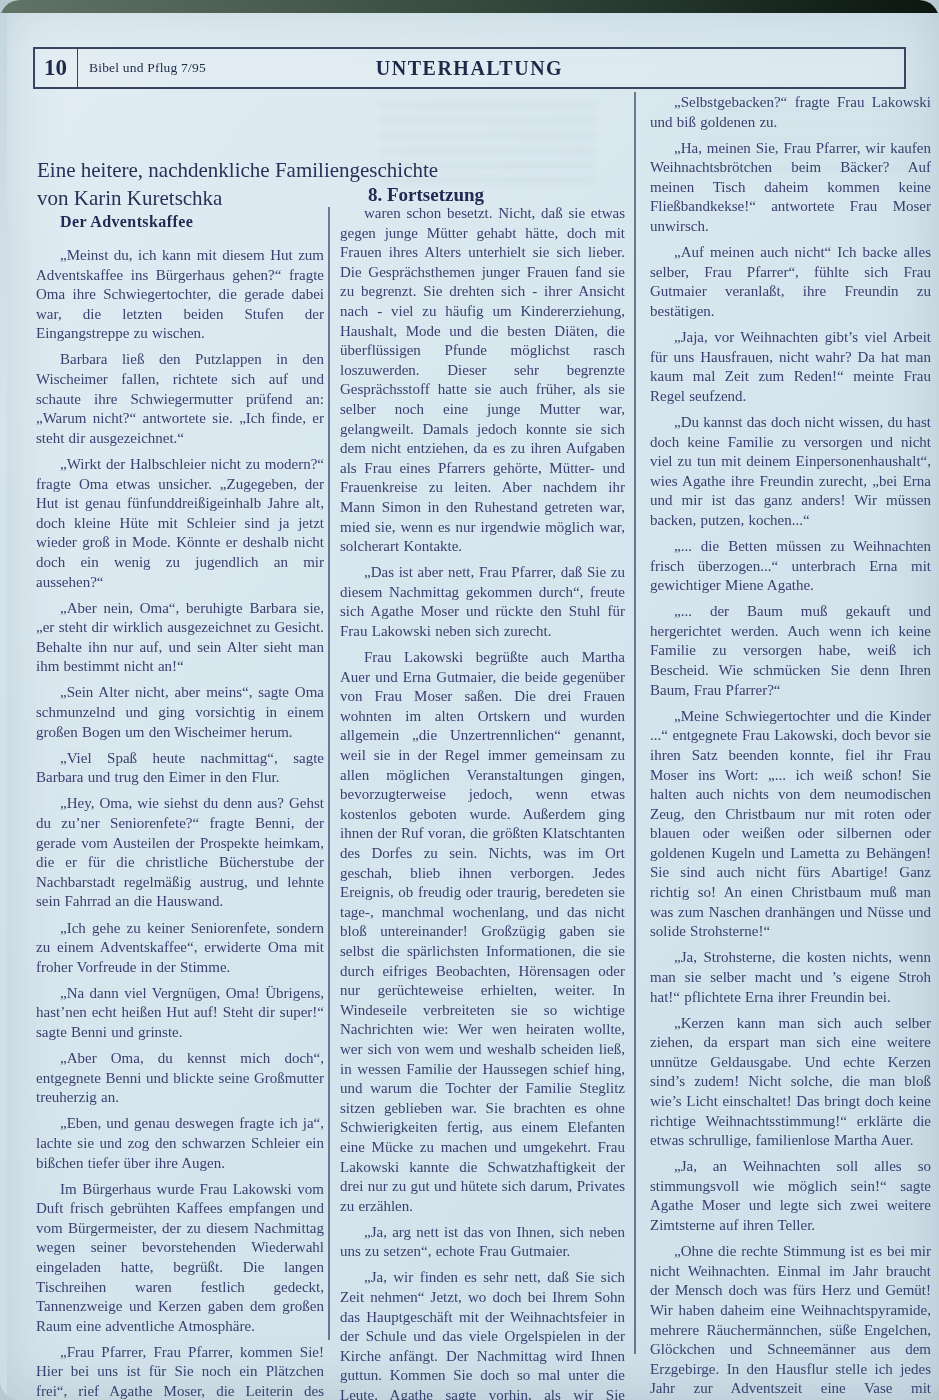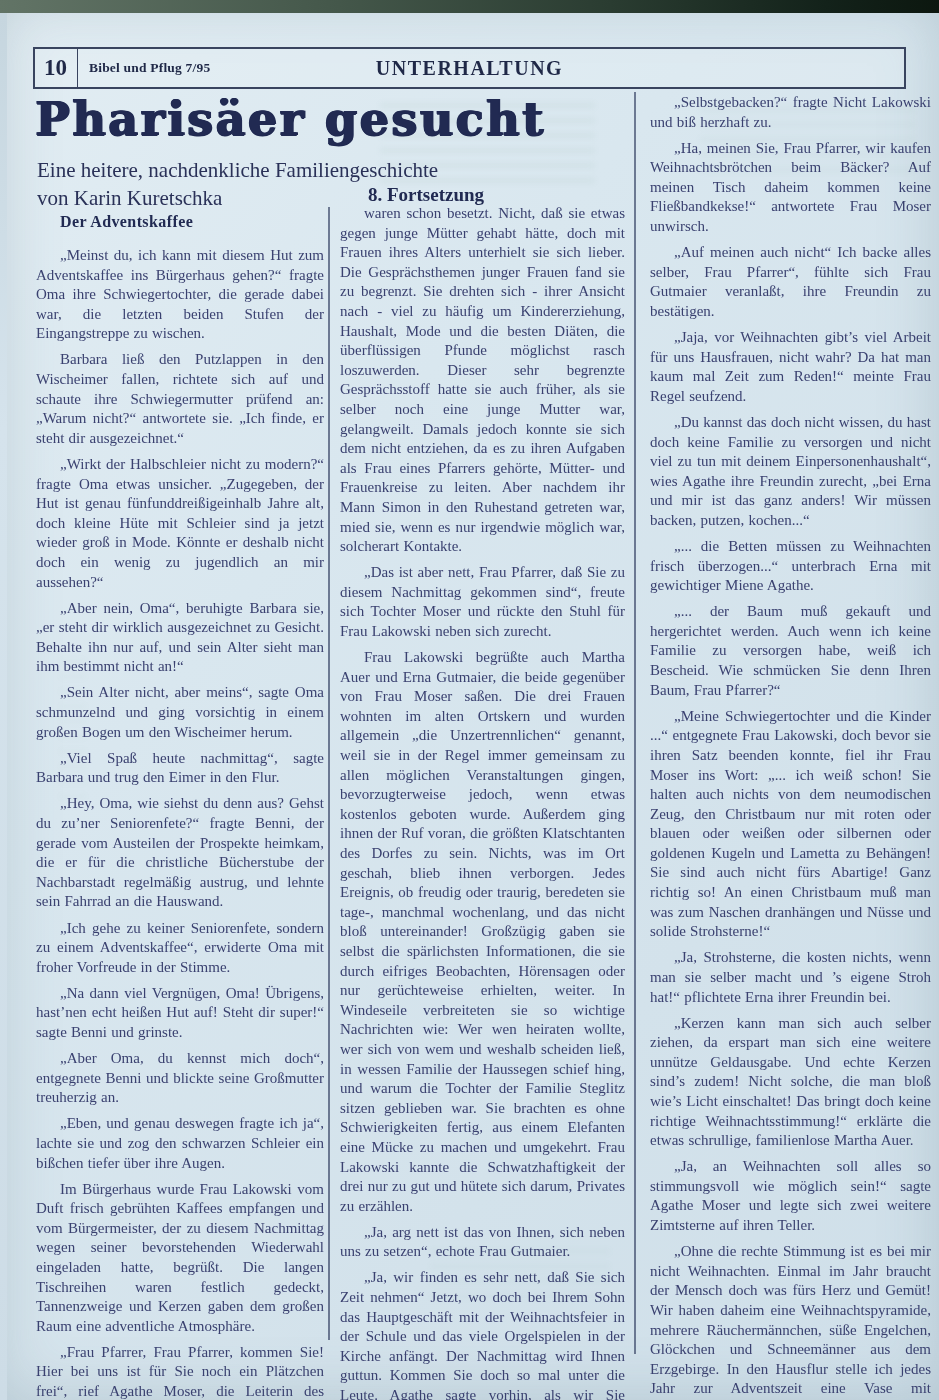--- a/index.html
+++ b/index.html
@@ -1,39 +1,40 @@
 <!DOCTYPE html>
 <html lang="de"><head>
 <meta charset="utf-8">
 <style>
   html,body{margin:0;padding:0;background:#b9c9d2;}
   .page{
     position:relative;width:939px;height:1400px;overflow:hidden;
     background:linear-gradient(130deg,#e2edf3 0%,#d9e7ef 35%,#d3e2eb 70%,#cfdfe9 100%);
     font-family:"Liberation Serif",serif;
     box-shadow:inset 0 0 60px rgba(90,120,130,.25);
+    border-radius:20px;
   }
   .scan-top-band{
     position:absolute;top:0;left:0;width:939px;height:13px;
     background:linear-gradient(90deg,#627466 0%,#45584b 35%,#2a3c31 65%,#13221a 88%,#0c170f 100%);
   }
   .scan-left-sliver{
     position:absolute;top:13px;left:0;width:7px;height:1387px;
     background:linear-gradient(180deg,#c6d6df,#d5e3ec 30%,#cddce6);
   }
   .header-band{
     position:absolute;left:33px;top:47px;width:873px;height:42px;
     border:2px solid #39445f;display:flex;align-items:center;
     background:rgba(235,244,248,.25);box-sizing:border-box;
   }
   .pagenum{
     font-weight:bold;font-size:23px;color:#1f2847;padding:0 10px 0 9px;
     border-right:1.5px solid #39445f;align-self:stretch;display:flex;align-items:center;
   }
-  .pub{font-weight:bold;font-size:13.5px;color:#1f2847;margin-left:11px;letter-spacing:.2px;}
+  .pub{font-weight:normal;font-size:13.5px;color:#1f2847;margin-left:11px;letter-spacing:.2px;}
   .section{
     position:absolute;left:0;right:0;text-align:center;font-weight:bold;
     font-size:20px;letter-spacing:1.5px;color:#1f2847;
   }
   .article-title{
     position:absolute;left:35px;top:92px;margin:0;
     font-family:"DejaVu Serif",serif;font-weight:900;font-size:46px;
     color:#212a52;letter-spacing:2.5px;
     text-shadow:1.3px 0 0 #212a52,-0.7px 0 0 #212a52,0 0.7px 0 #212a52;
   }
@@ -75,21 +76,20 @@
   <div class="bleed bleed2"></div>
   <div class="bleed bleed3"></div>
   <div class="bleed bleed4"></div>
 
   <div class="header-band">
     <span class="pagenum">10</span>
     <span class="pub">Bibel und Pflug 7/95</span>
     <span class="section">UNTERHALTUNG</span>
   </div>
 
-  <h1 class="article-title">Pharisäer gesucht</h1>
   <div class="subtitle1">Eine heitere, nachdenkliche Familiengeschichte</div>
   <div class="subtitle2">von Karin Kuretschka</div>
   <div class="installment">8. Fortsetzung</div>
 
   <div class="vrule vrule1"></div>
   <div class="vrule vrule2"></div>
 
   <div class="col col1">
     <h2 class="chapter-heading">Der Adventskaffee</h2>
     <div>
@@ -105,30 +105,30 @@
         <p>„Aber Oma, du kennst mich doch“, entgegnete Benni und blickte seine Großmutter treuherzig an.</p>
         <p>„Eben, und genau deswegen fragte ich ja“, lachte sie und zog den schwarzen Schleier ein bißchen tiefer über ihre Augen.</p>
         <p>Im Bürgerhaus wurde Frau Lakowski vom Duft frisch gebrühten Kaffees empfangen und vom Bürgermeister, der zu diesem Nachmittag wegen seiner bevorstehenden Wiederwahl eingeladen hatte, begrüßt. Die langen Tischreihen waren festlich gedeckt, Tannenzweige und Kerzen gaben dem großen Raum eine adventliche Atmosphäre.</p>
         <p>„Frau Pfarrer, Frau Pfarrer, kommen Sie! Hier bei uns ist für Sie noch ein Plätzchen frei“, rief Agathe Moser, die Leiterin des Seniorenclubs.</p>
       </div>
   </div>
 
   <div class="col col2">
     <div>
         <p>waren schon besetzt. Nicht, daß sie etwas gegen junge Mütter gehabt hätte, doch mit Frauen ihres Alters unterhielt sie sich lieber. Die Gesprächsthemen junger Frauen fand sie zu begrenzt. Sie drehten sich - ihrer Ansicht nach - viel zu häufig um Kindererziehung, Haushalt, Mode und die besten Diäten, die überflüssigen Pfunde möglichst rasch loszuwerden. Dieser sehr begrenzte Gesprächsstoff hatte sie auch früher, als sie selber noch eine junge Mutter war, gelangweilt. Damals jedoch konnte sie sich dem nicht entziehen, da es zu ihren Aufgaben als Frau eines Pfarrers gehörte, Mütter- und Frauenkreise zu leiten. Aber nachdem ihr Mann Simon in den Ruhestand getreten war, mied sie, wenn es nur irgendwie möglich war, solcherart Kontakte.</p>
-        <p>„Das ist aber nett, Frau Pfarrer, daß Sie zu diesem Nachmittag gekommen sind“, freute sich Tochter Moser und rückte den Stuhl für Frau Lakowski neben sich zurecht.</p>
+        <p>„Das ist aber nett, Frau Pfarrer, daß Sie zu diesem Nachmittag gekommen durch“, freute sich Agathe Moser und rückte den Stuhl für Frau Lakowski neben sich zurecht.</p>
         <p>Frau Lakowski begrüßte auch Martha Auer und Erna Gutmaier, die beide gegenüber von Frau Moser saßen. Die drei Frauen wohnten im alten Ortskern und wurden allgemein „die Unzertrennlichen“ genannt, weil sie in der Regel immer gemeinsam zu allen möglichen Veranstaltungen gingen, bevorzugterweise jedoch, wenn etwas kostenlos geboten wurde. Außerdem ging ihnen der Ruf voran, die größten Klatschtanten des Dorfes zu sein. Nichts, was im Ort geschah, blieb ihnen verborgen. Jedes Ereignis, ob freudig oder traurig, beredeten sie tage-, manchmal wochenlang, und das nicht bloß untereinander! Großzügig gaben sie selbst die spärlichsten Informationen, die sie durch eifriges Beobachten, Hörensagen oder nur gerüchteweise erhielten, weiter. In Windeseile verbreiteten sie so wichtige Nachrichten wie: Wer wen heiraten wollte, wer sich von wem und weshalb scheiden ließ, in wessen Familie der Haussegen schief hing, und warum die Tochter der Familie Steglitz sitzen geblieben war. Sie brachten es ohne Schwierigkeiten fertig, aus einem Elefanten eine Mücke zu machen und umgekehrt. Frau Lakowski kannte die Schwatzhaftigkeit der drei nur zu gut und hütete sich darum, Privates zu erzählen.</p>
         <p>„Ja, arg nett ist das von Ihnen, sich neben uns zu setzen“, echote Frau Gutmaier.</p>
         <p>„Ja, wir finden es sehr nett, daß Sie sich Zeit nehmen“ Jetzt, wo doch bei Ihrem Sohn das Hauptgeschäft mit der Weihnachtsfeier in der Schule und das viele Orgelspielen in der Kirche anfängt. Der Nachmittag wird Ihnen guttun. Kommen Sie doch so mal unter die Leute. Agathe sagte vorhin, als wir Sie reinkommen sahen, Ihre Anwesenheit an unserem Tisch gäbe dem Adventskaffee des Bürgermeisters erst den richtigen Rahmen“, sagte Martha Auer und hielt ihre Tasse der Frau des Bürgermeisters hin, die zusammen mit vier anderen Frauen den Kaffee ausschenkte.</p>
       </div>
   </div>
 
   <div class="col col3">
     <div>
-        <p>„Selbstgebacken?“ fragte Nicht Lakowski und biß herzhaft zu.</p>
+        <p>„Selbstgebacken?“ fragte Frau Lakowski und biß goldenen zu.</p>
         <p>„Ha, meinen Sie, Frau Pfarrer, wir kaufen Weihnachtsbrötchen beim Bäcker? Auf meinen Tisch daheim kommen keine Fließbandkekse!“ antwortete Frau Moser unwirsch.</p>
         <p>„Auf meinen auch nicht“ Ich backe alles selber, Frau Pfarrer“, fühlte sich Frau Gutmaier veranlaßt, ihre Freundin zu bestätigen.</p>
         <p>„Jaja, vor Weihnachten gibt’s viel Arbeit für uns Hausfrauen, nicht wahr? Da hat man kaum mal Zeit zum Reden!“ meinte Frau Regel seufzend.</p>
         <p>„Du kannst das doch nicht wissen, du hast doch keine Familie zu versorgen und nicht viel zu tun mit deinem Einpersonenhaushalt“, wies Agathe ihre Freundin zurecht, „bei Erna und mir ist das ganz anders! Wir müssen backen, putzen, kochen...“</p>
         <p>„... die Betten müssen zu Weihnachten frisch überzogen...“ unterbrach Erna mit gewichtiger Miene Agathe.</p>
         <p>„... der Baum muß gekauft und hergerichtet werden. Auch wenn ich keine Familie zu versorgen habe, weiß ich Bescheid. Wie schmücken Sie denn Ihren Baum, Frau Pfarrer?“</p>
         <p>„Meine Schwiegertochter und die Kinder ...“ entgegnete Frau Lakowski, doch bevor sie ihren Satz beenden konnte, fiel ihr Frau Moser ins Wort: „... ich weiß schon! Sie halten auch nichts von dem neumodischen Zeug, den Christbaum nur mit roten oder blauen oder weißen oder silbernen oder goldenen Kugeln und Lametta zu Behängen! Sie sind auch nicht fürs Abartige! Ganz richtig so! An einen Christbaum muß man was zum Naschen dranhängen und Nüsse und solide Strohsterne!“</p>
         <p>„Ja, Strohsterne, die kosten nichts, wenn man sie selber macht und ’s eigene Stroh hat!“ pflichtete Erna ihrer Freundin bei.</p>
         <p>„Kerzen kann man sich auch selber ziehen, da erspart man sich eine weitere unnütze Geldausgabe. Und echte Kerzen sind’s zudem! Nicht solche, die man bloß wie’s Licht einschaltet! Das bringt doch keine richtige Weihnachtsstimmung!“ erklärte die etwas schrullige, familienlose Martha Auer.</p>
         <p>„Ja, an Weihnachten soll alles so stimmungsvoll wie möglich sein!“ sagte Agathe Moser und legte sich zwei weitere Zimtsterne auf ihren Teller.</p>

